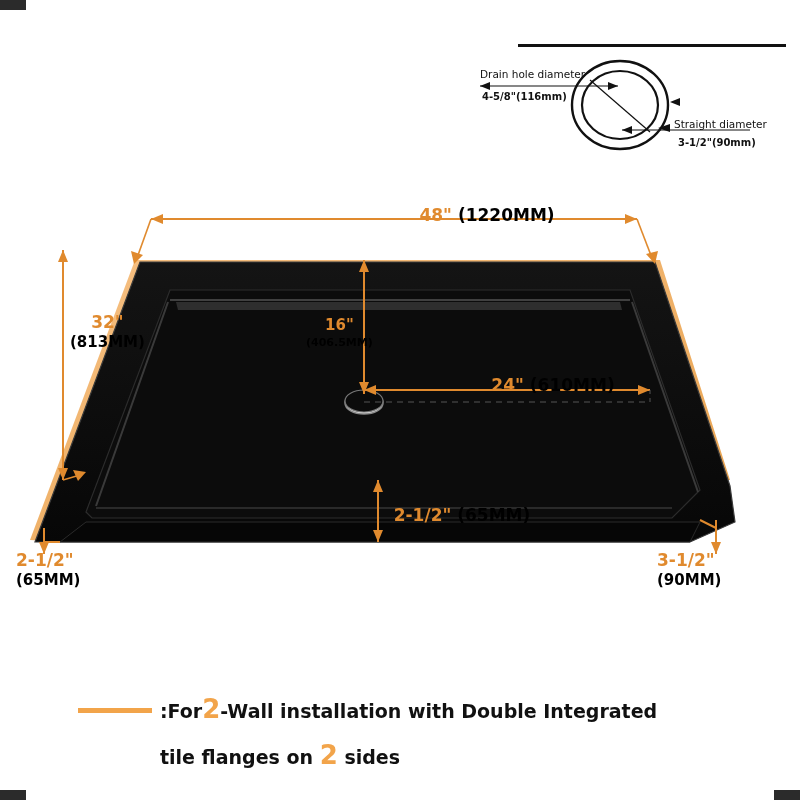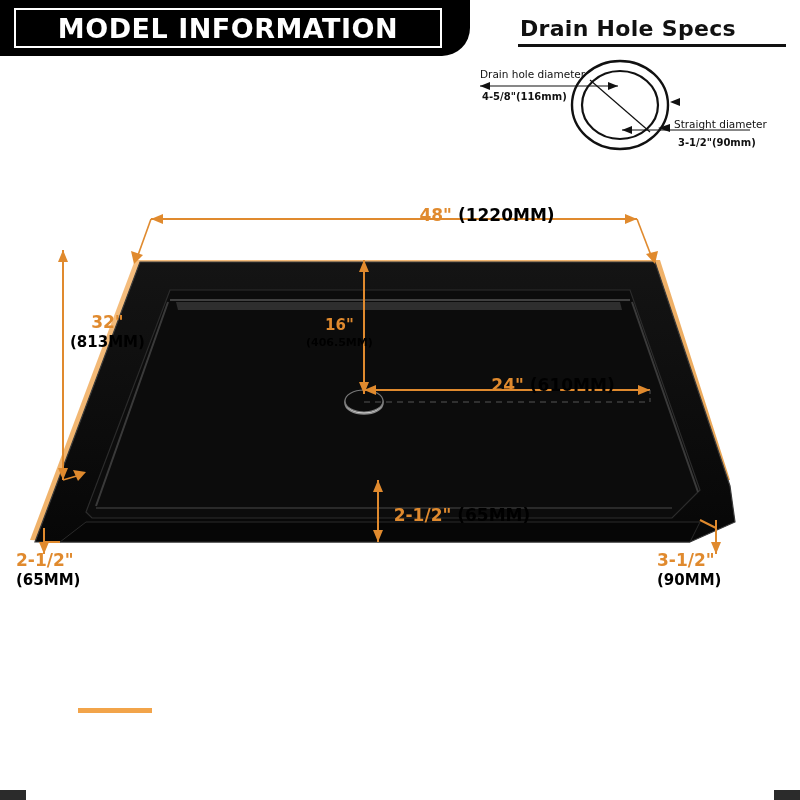--- a/index.html
+++ b/index.html
@@ -89,27 +89,21 @@
 </style>
 </head>
 <body>
 
 <div class="root">
 
   <div class="corner-tl"></div>
   <div class="corner-bl"></div>
   <div class="corner-br"></div>
 
-  <div class="badge">
-    <div class="badge-inner">
-      <span class="badge-text">MODEL INFORMATION</span>
-    </div>
-  </div>
-
-  <div class="drain-title">Drain Hole Specs</div>
+
   <div class="drain-underline"></div>
 
   <svg class="drain-svg" width="350" height="120" viewBox="0 0 350 120">
 
     <ellipse cx="170" cy="55" rx="48" ry="44" fill="none" stroke="#111" stroke-width="2.4"></ellipse>
     <ellipse cx="170" cy="55" rx="38" ry="34" fill="none" stroke="#111" stroke-width="2.2"></ellipse>
 
     <line x1="140" y1="30" x2="200" y2="82" stroke="#111" stroke-width="1.2"></line>
 
     <line x1="30" y1="36" x2="168" y2="36" stroke="#111" stroke-width="1.2"></line>
@@ -229,14 +223,20 @@
     <div>2-1/2"</div>
     <div class="mm dim-md">(65MM)</div>
   </div>
 
   <div class="dim dim-lg" id="lbl-35r">
     <div>3-1/2"</div>
     <div class="mm dim-md">(90MM)</div>
   </div>
 
   <div class="foot-line"></div>
+  <div class="foot">
+    <span>:For</span><span class="num">2</span><span>-Wall installation with Double  Integrated</span>
+  </div>
+  <div class="foot2">
+    <span>tile flanges on</span> <span class="num">2</span> <span>sides</span>
+  </div>
 
 </div>
 
 </body></html>

